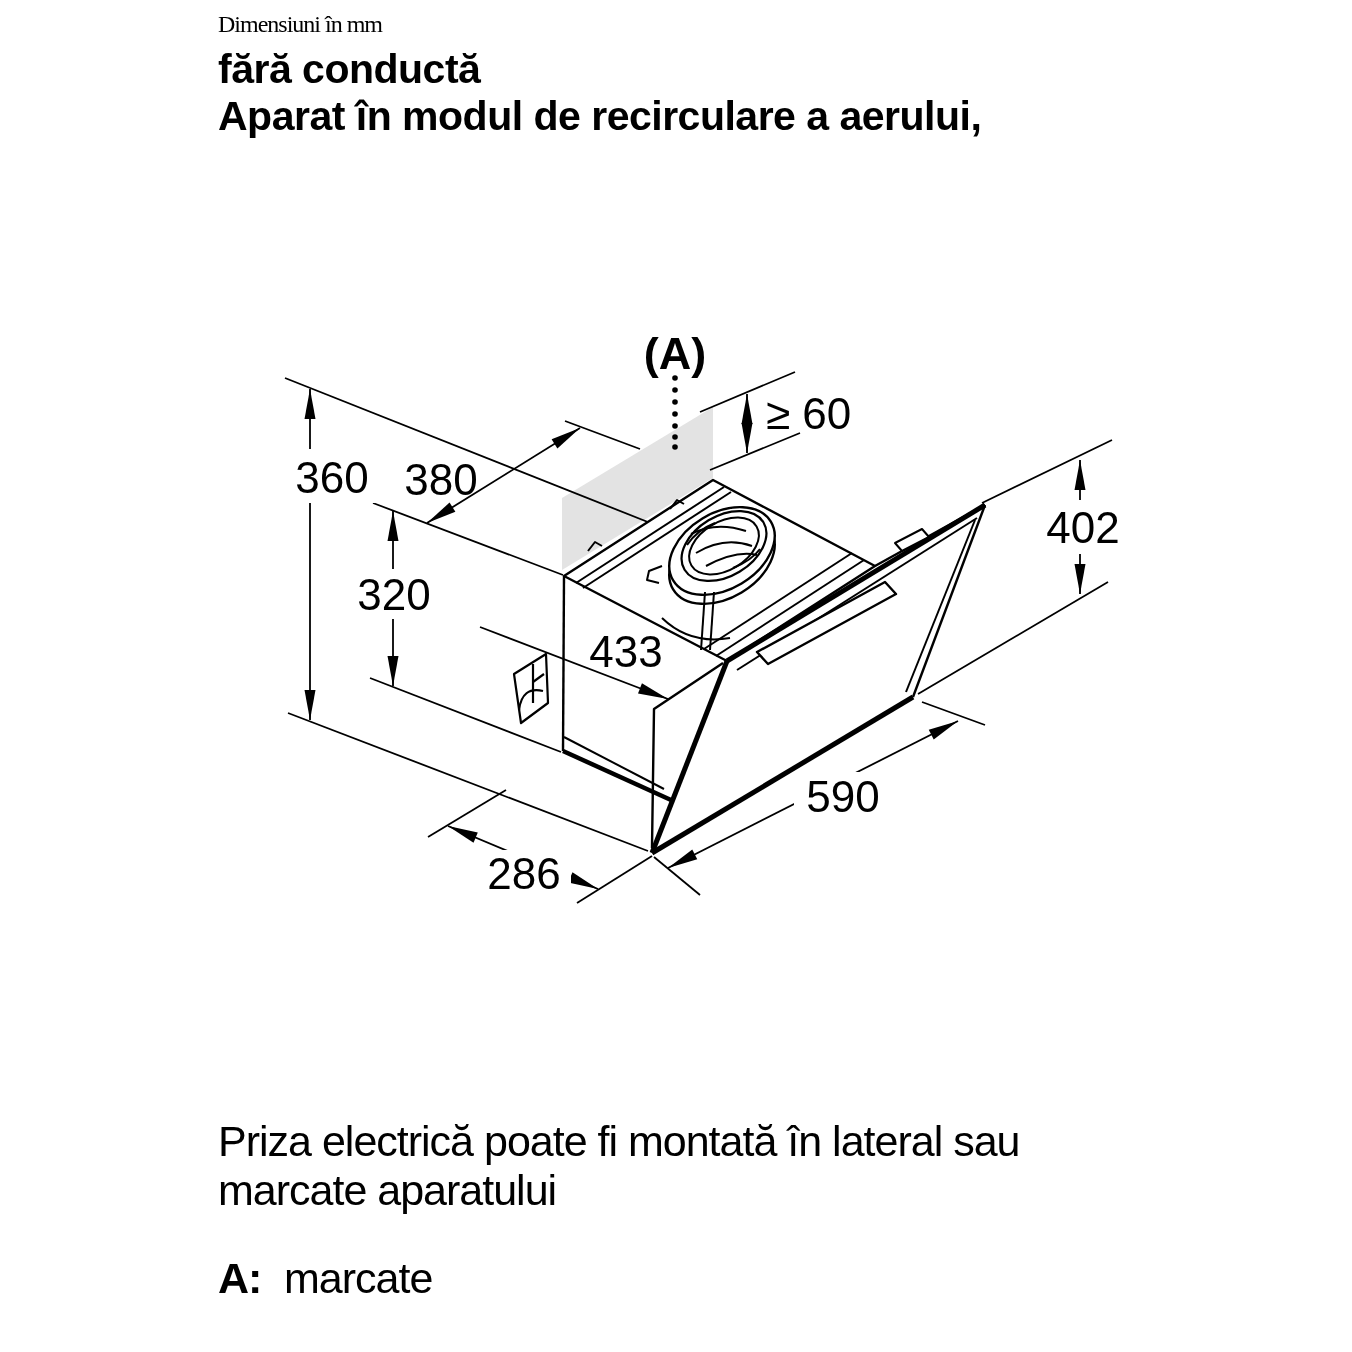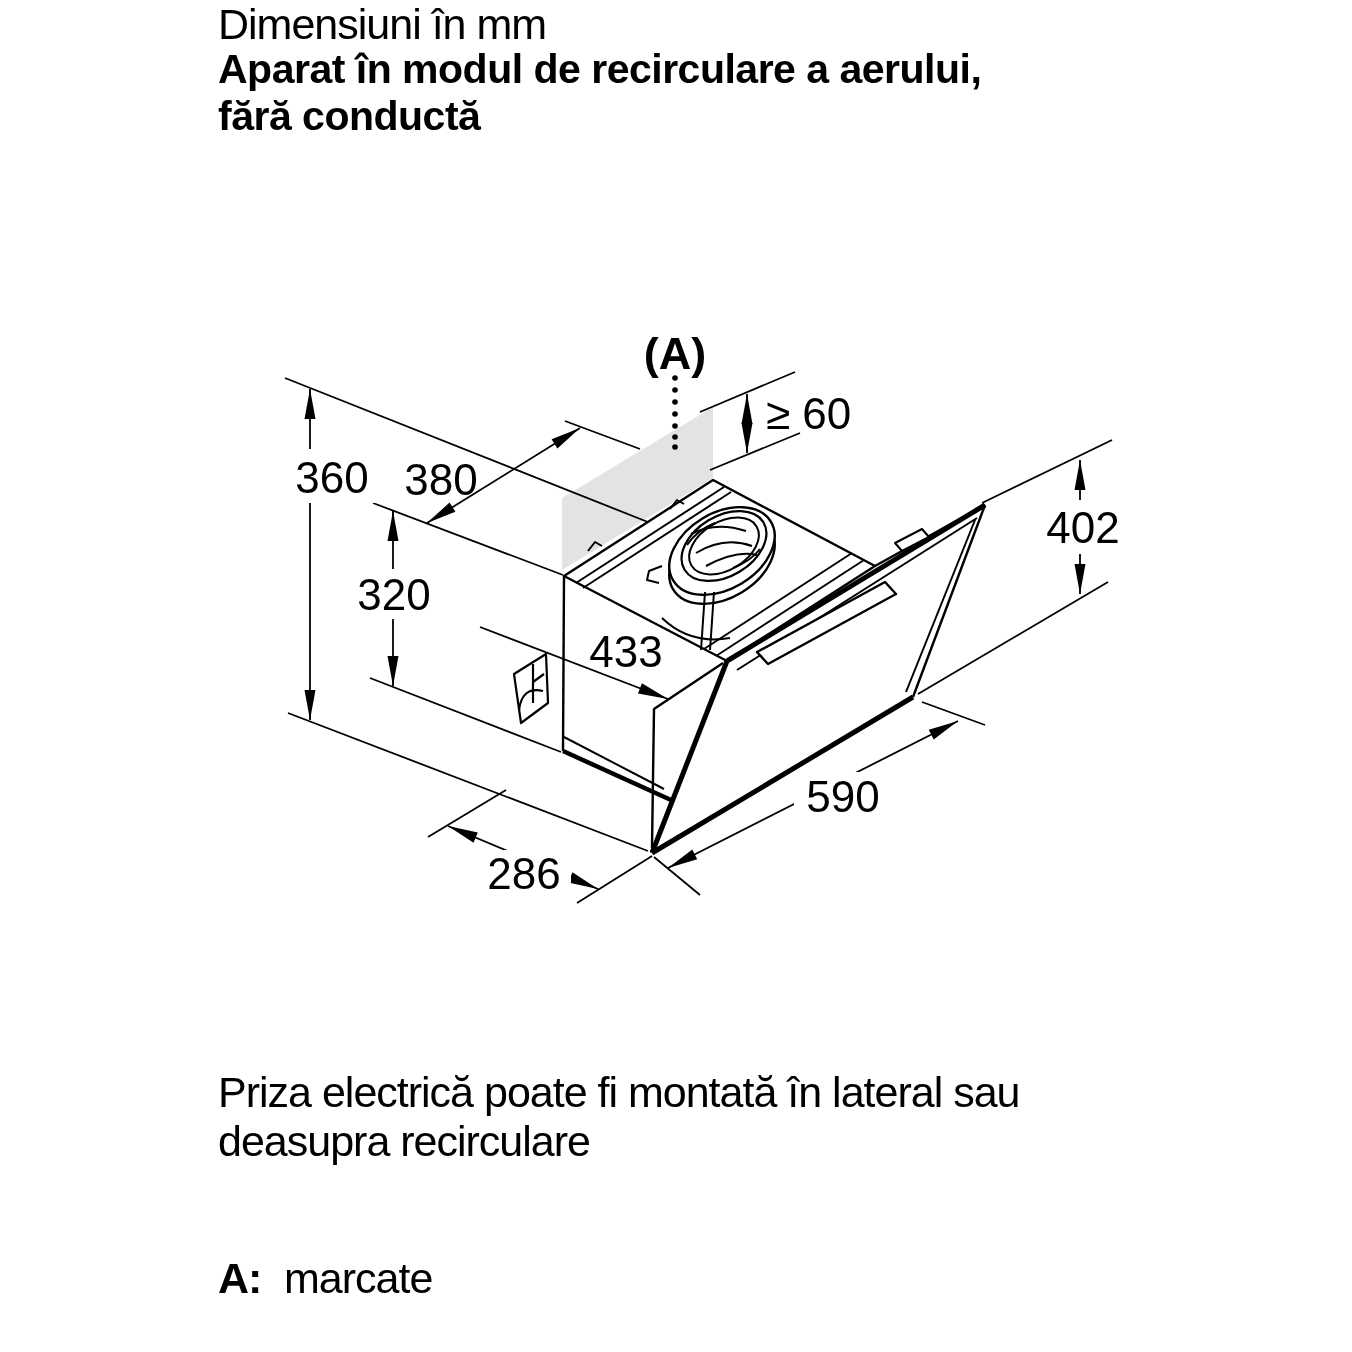--- a/index.html
+++ b/index.html
@@ -6,44 +6,44 @@
   #stage{
     position:relative;
     width:1352px;height:1352px;
     background:#ffffff;
     font-family:"Liberation Sans",sans-serif;
     color:#000;
     overflow:hidden;
   }
   .abs{position:absolute;}
   #title-block{left:218px;top:2px;}
-  #title-line1{font-size:43px;line-height:44px;letter-spacing:-1px;font-weight:400;}
+  #title-line1{font-size:24px;line-height:44px;letter-spacing:-1px;font-weight:400;font-family:Liberation Serif, serif;}
   .title-bold{font-size:41px;line-height:47px;letter-spacing:-0.5px;font-weight:700;}
   #diagram-svg{left:0;top:0;width:1352px;height:1352px;}
-  #note-socket{left:218px;top:1068px;font-size:43px;line-height:49px;letter-spacing:-1px;}
+  #note-socket{left:218px;top:1117px;font-size:43px;line-height:49px;letter-spacing:-1px;}
   #note-legend{left:218px;top:1252px;font-size:43px;line-height:52px;letter-spacing:-1px;}
   #note-legend .lbl{font-weight:700;display:inline-block;width:66px;vertical-align:top;}
   #note-legend .txt{display:inline-block;vertical-align:top;}
   svg text{
     font-family:"Liberation Sans",sans-serif;
     font-size:44px;
     fill:#000;
   }
   svg .dimtxt{text-anchor:middle;}
   svg line,svg path,svg polygon,svg polyline,svg ellipse{vector-effect:none;}
 </style>
 </head>
 <body>
 
 <div id="stage">
 
   <div id="title-block" class="abs">
     <div id="title-line1">Dimensiuni în mm</div>
+    <div class="title-bold">fără conductă</div>
     <div class="title-bold">Aparat în modul de recirculare a aerului,</div>
-    <div class="title-bold">fără conductă</div>
   </div>
 
   <svg id="diagram-svg" class="abs" viewBox="0 0 1352 1352">
     <defs>
       <marker id="arr" markerUnits="userSpaceOnUse" markerWidth="34" markerHeight="14" refX="31" refY="7" orient="auto-start-reverse">
         <path d="M31,7 L1,1.5 L1,12.5 Z" fill="#000"></path>
       </marker>
     </defs>
 
     <g>
@@ -161,21 +161,21 @@
       <text class="dimtxt" x="1083" y="543">402</text>
       <text class="dimtxt" x="626" y="667">433</text>
       <text class="dimtxt" x="843" y="812">590</text>
       <text class="dimtxt" x="524" y="889">286</text>
       <text class="dimtxt" x="675" y="369" style="font-weight:bold;font-size:45px;">(A)</text>
     </g>
   </svg>
 
   <div id="note-socket" class="abs">
     <div>Priza electrică poate fi montată în lateral sau</div>
-    <div>deasupra recirculare</div>
+    <div>marcate aparatului</div>
   </div>
 
   <div id="note-legend" class="abs">
     <span class="lbl">A:</span><span class="txt">
       <div>marcate</div>
     </span>
   </div>
 
 </div>
 

